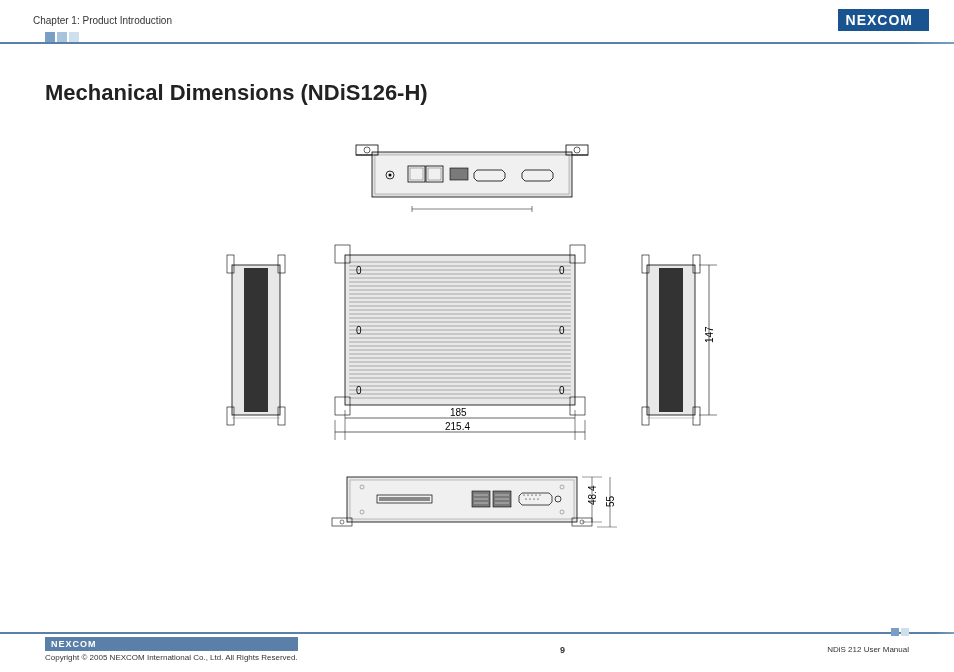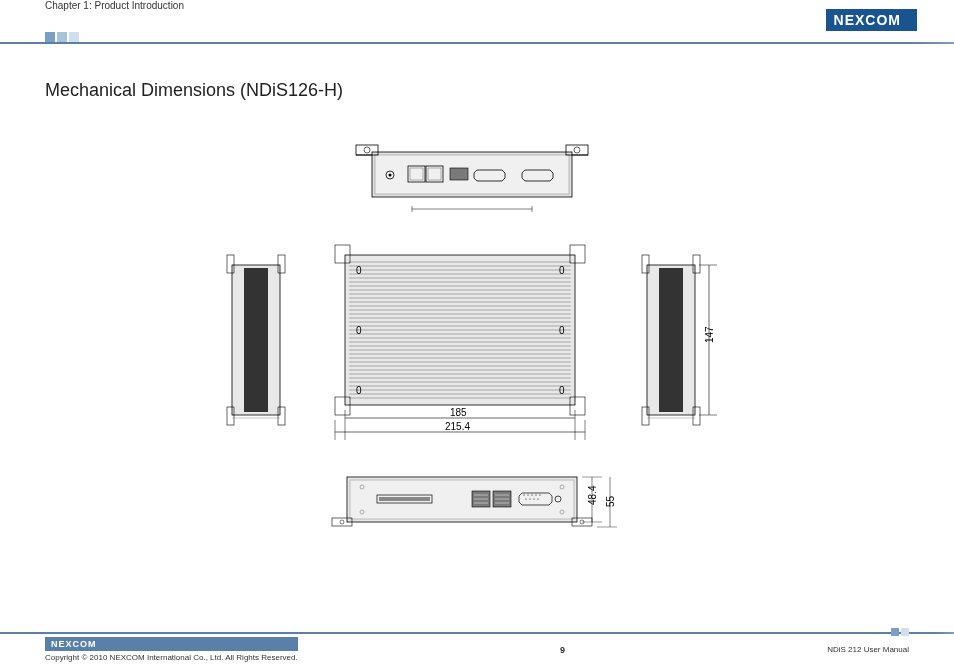--- a/index.html
+++ b/index.html
@@ -1,28 +1,28 @@
 <!DOCTYPE html>
 <html><head>
 <meta charset="utf-8">
 <style>
 *{margin:0;padding:0;box-sizing:border-box}
 body{font-family:Arial,Helvetica,sans-serif;background:#fff;width:954px;height:672px;position:relative;overflow:hidden}
-.header{position:absolute;top:0;left:0;right:0;height:40px;display:flex;justify-content:space-between;padding:0 45px}
+.header{position:absolute;top:0;left:0;right:0;height:40px;display:flex;justify-content:space-between;align-items:center;padding:0 33px}
 .chapter{font-size:10px;color:#333}
 .logo{display:flex;align-items:center}
 .logo-box{background:#1a5490;color:#fff;font-weight:bold;padding:3px 8px;font-size:14px;letter-spacing:1px;position:relative}
 .logo-box::after{content:"";position:absolute;right:-8px;top:0;bottom:0;width:8px;background:#1a5490}
 .deco-squares{position:absolute;top:32px;left:45px;display:flex;gap:2px}
 .deco-squares span{width:10px;height:10px;display:inline-block}
 .sq1{background:#7a9fc4}
 .sq2{background:#a8c4dd}
 .sq3{background:#d0dfed}
 .hr-top{position:absolute;top:42px;left:0;right:0;height:2px;background:linear-gradient(to right,#5a7fa8,#5a7fa8 95%,#7a9fc4)}
-.title{position:absolute;top:80px;left:45px;font-size:18px;font-weight:normal;color:#222}
+.title{position:absolute;top:80px;left:45px;font-size:22px;font-weight:bold;color:#222}
 .content{position:absolute;top:125px;left:0;right:0;bottom:50px;display:flex;flex-direction:column;align-items:center;justify-content:flex-start}
 .diagram-row{display:flex;align-items:center;justify-content:center;gap:30px;margin:5px 0}
 svg.view{display:block}
 .dim-text{font-size:10px;fill:#000;font-family:Arial}
 .footer{position:absolute;bottom:0;left:0;right:0;height:40px}
 .footer-hr{position:absolute;top:0;left:0;right:0;height:2px;background:linear-gradient(to right,#5a7fa8,#5a7fa8 98%,#7a9fc4)}
 .footer-deco{position:absolute;right:45px;top:-4px;display:flex;gap:2px}
 .footer-deco span{width:8px;height:8px;display:inline-block}
 .footer-bar{position:absolute;top:5px;left:45px;right:45px;display:flex;justify-content:space-between;align-items:center;font-size:8px;color:#333}
 .footer-logo{background:#5a7fa8;color:#fff;padding:2px 6px;font-size:9px;font-weight:bold;letter-spacing:1px}
@@ -207,18 +207,18 @@
 
 <div class="footer">
 <div class="footer-hr"></div>
 <div class="footer-deco">
       <span class="sq1"></span>
       <span class="sq3"></span>
     </div>
 <div class="footer-bar">
 <div style="display:flex;flex-direction:column;gap:2px">
 <div class="footer-logo">NEXCOM</div>
-<div>Copyright © 2010 NEXCOM International Co., Ltd. All Rights Reserved.</div>
+<div>Copyright © 2005 NEXCOM International Co., Ltd. All Rights Reserved.</div>
 </div>
 <div class="page-num">9</div>
 <div>NDiS 212 User Manual</div>
 </div>
 </div>
 
 </body></html>

